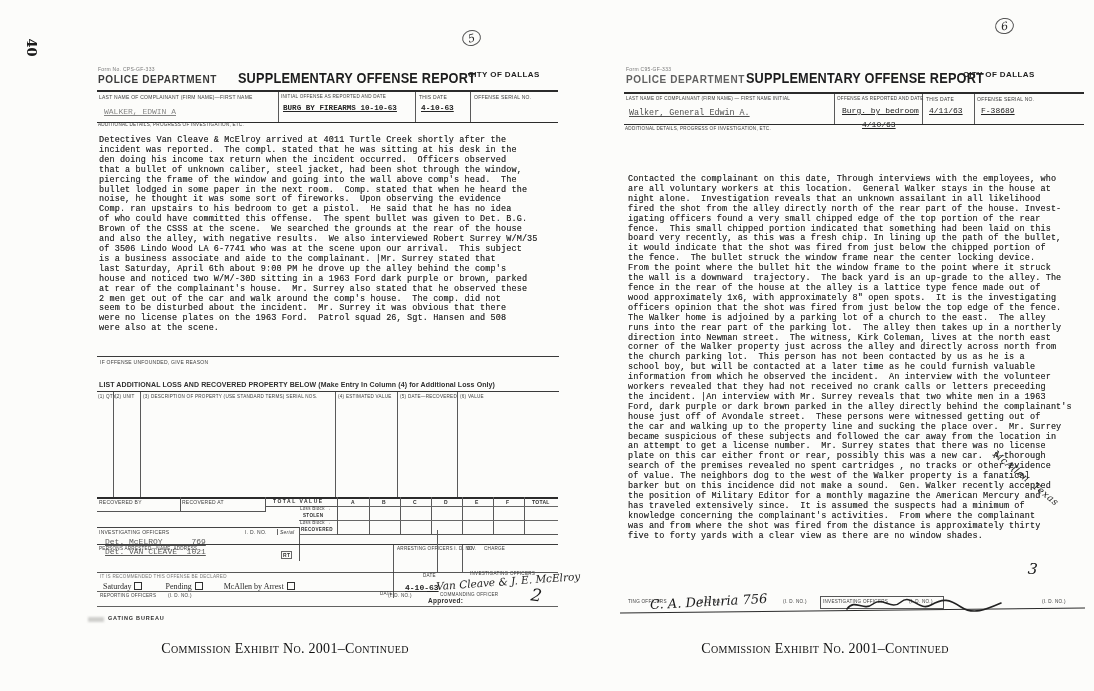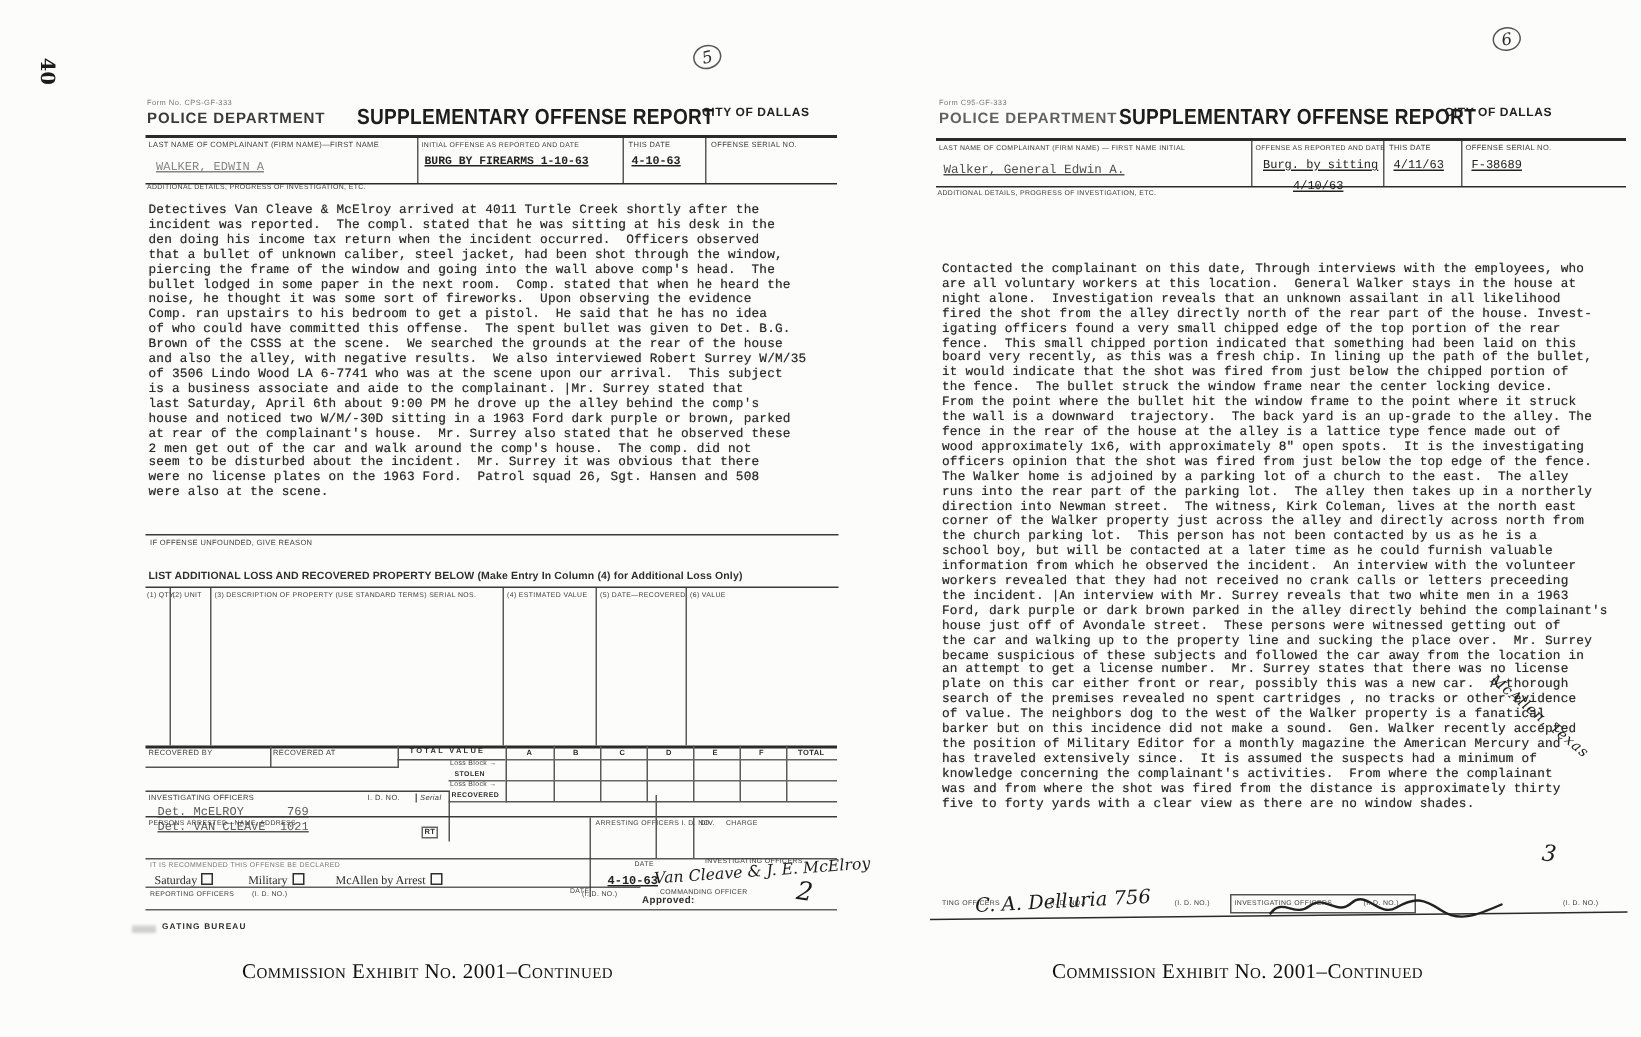--- a/index.html
+++ b/index.html
@@ -43,21 +43,21 @@
   <div class="abs title" style="left:232px;top:70px;width:250px;text-align:center;">SUPPLEMENTARY OFFENSE REPORT</div>
   <div class="abs city" style="left:468px;top:70px;">CITY OF DALLAS</div>
 
   <div class="abs" style="left:97px;top:90px;width:461px;height:30px;border-top:2.5px solid #2b2b2b;border-bottom:1.5px solid #2b2b2b;">
     <div class="vline" style="left:181px;top:0;height:100%;"></div>
     <div class="vline" style="left:318px;top:0;height:100%;"></div>
     <div class="vline" style="left:373px;top:0;height:100%;"></div>
     <div class="abs tiny" style="left:2px;top:2px;">LAST NAME OF COMPLAINANT (FIRM NAME)—FIRST NAME</div>
     <div class="abs typed" style="left:7px;top:15px;font-size:8px;opacity:.55;">WALKER, EDWIN A</div>
     <div class="abs tiny" style="left:184px;top:2px;font-size:4.6px;">INITIAL OFFENSE AS REPORTED AND DATE</div>
-    <div class="abs typed" style="left:186px;top:12px;font-size:7.6px;font-weight:bold;">BURG BY FIREARMS 1-10-63</div>
+    <div class="abs typed" style="left:186px;top:12px;font-size:7.6px;font-weight:bold;">BURG BY FIREARMS 10-10-63</div>
     <div class="abs tiny" style="left:322px;top:2px;">THIS DATE</div>
     <div class="abs typed" style="left:324px;top:12px;font-size:7.8px;font-weight:bold;">4-10-63</div>
     <div class="abs tiny" style="left:377px;top:2px;">OFFENSE SERIAL NO.</div>
   </div>
   <div class="abs tiny" style="left:98px;top:122px;font-size:4.6px;">ADDITIONAL DETAILS, PROGRESS OF INVESTIGATION, ETC.</div>
 
   <div class="abs bodytxt" style="left:99px;top:136px;width:462px;">Detectives Van Cleave &amp; McElroy arrived at 4011 Turtle Creek shortly after the
 incident was reported.  The compl. stated that he was sitting at his desk in the
 den doing his income tax return when the incident occurred.  Officers observed
 that a bullet of unknown caliber, steel jacket, had been shot through the window,
@@ -152,21 +152,21 @@
   <div class="vline" style="left:462px;top:545px;height:27px;"></div>
 
   <div class="abs rule" style="left:97px;top:572px;width:461px;opacity:.85;"></div>
   <div class="abs tiny" style="left:100px;top:574px;opacity:.7;font-size:4.6px;">IT IS RECOMMENDED THIS OFFENSE BE DECLARED</div>
   <div class="abs tiny" style="left:423px;top:573px;font-size:4.6px;">DATE</div>
   <div class="abs tiny" style="left:470px;top:571px;font-size:4.6px;">INVESTIGATING OFFICERS</div>
 
   <div class="abs cbrow" style="left:103px;top:582px;">
     <span>Saturday</span><span class="cb"></span>
     <span style="display:inline-block;width:16px;"></span>
-    <span>Military</span><span class="cb"></span>
+    <span>Pending</span><span class="cb"></span>
     <span style="display:inline-block;width:14px;"></span>
     <span>McAllen by Arrest</span><span class="cb"></span>
   </div>
   <div class="abs typed" style="left:405px;top:583px;font-size:8px;font-weight:bold;">4-10-63</div>
   <div class="abs hand" style="left:436px;top:575px;font-size:10.5px;transform:rotate(-4deg);">Van Cleave &amp; J. E. McElroy</div>
 
   <div class="abs rule" style="left:97px;top:591px;width:330px;opacity:.8;"></div>
   <div class="abs tiny" style="left:100px;top:593px;font-size:4.6px;">REPORTING OFFICERS</div>
   <div class="abs tiny" style="left:168px;top:593px;font-size:4.6px;">(I. D. NO.)</div>
   <div class="abs tiny" style="left:388px;top:593px;font-size:4.6px;">(I. D. NO.)</div>
@@ -188,21 +188,21 @@
   <div class="abs title" style="left:740px;top:70px;width:250px;text-align:center;">SUPPLEMENTARY OFFENSE REPORT</div>
   <div class="abs city" style="left:963px;top:70px;">CITY OF DALLAS</div>
 
   <div class="abs" style="left:624px;top:92px;width:460px;height:30px;border-top:2.5px solid #2b2b2b;border-bottom:1.5px solid #2b2b2b;">
     <div class="vline" style="left:210px;top:0;height:100%;"></div>
     <div class="vline" style="left:298px;top:0;height:100%;"></div>
     <div class="vline" style="left:350px;top:0;height:100%;"></div>
     <div class="abs tiny" style="left:2px;top:2px;font-size:4.6px;">LAST NAME OF COMPLAINANT (FIRM NAME) — FIRST NAME INITIAL</div>
     <div class="abs typed" style="left:5px;top:14px;font-size:8.4px;opacity:.8;">Walker, General Edwin A.</div>
     <div class="abs tiny" style="left:213px;top:2px;font-size:4.6px;">OFFENSE AS REPORTED AND DATE</div>
-    <div class="abs typed" style="left:218px;top:12px;font-size:8px;">Burg. by sitting</div>
+    <div class="abs typed" style="left:218px;top:12px;font-size:8px;">Burg. by bedroom</div>
     <div class="abs typed" style="left:238px;top:26px;font-size:8px;">4/10/63</div>
     <div class="abs tiny" style="left:302px;top:2px;">THIS DATE</div>
     <div class="abs typed" style="left:305px;top:12px;font-size:8px;">4/11/63</div>
     <div class="abs tiny" style="left:353px;top:2px;">OFFENSE SERIAL NO.</div>
     <div class="abs typed" style="left:357px;top:12px;font-size:8px;">F-38689</div>
   </div>
   <div class="abs tiny" style="left:625px;top:126px;font-size:4.6px;">ADDITIONAL DETAILS, PROGRESS OF INVESTIGATION, ETC.</div>
 
   <div class="abs bodytxt" style="left:628px;top:136px;width:458px;margin-top:39px;">Contacted the complainant on this date, Through interviews with the employees, who
 are all voluntary workers at this location.  General Walker stays in the house at

